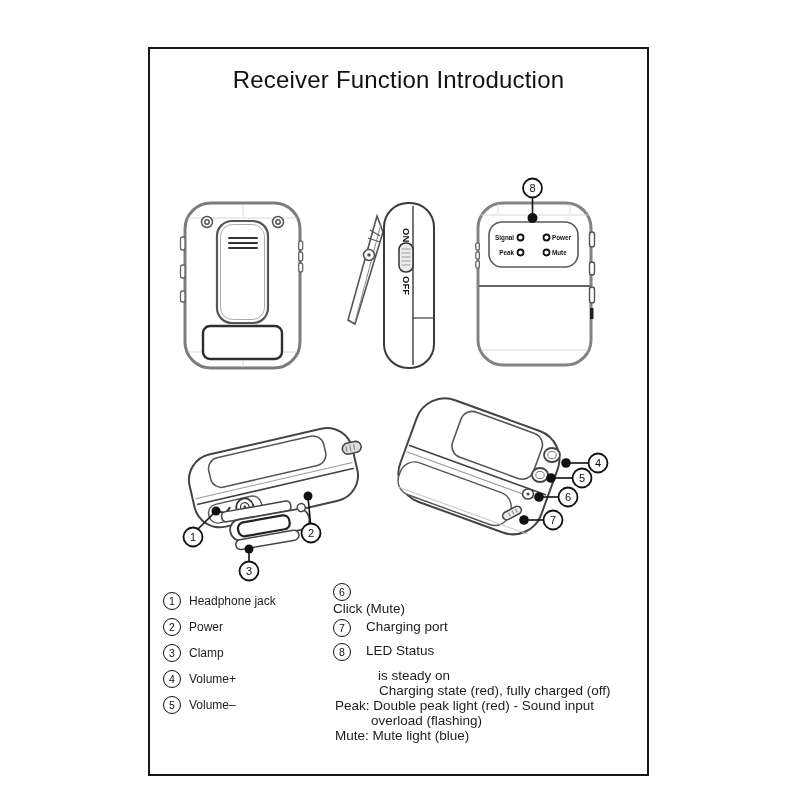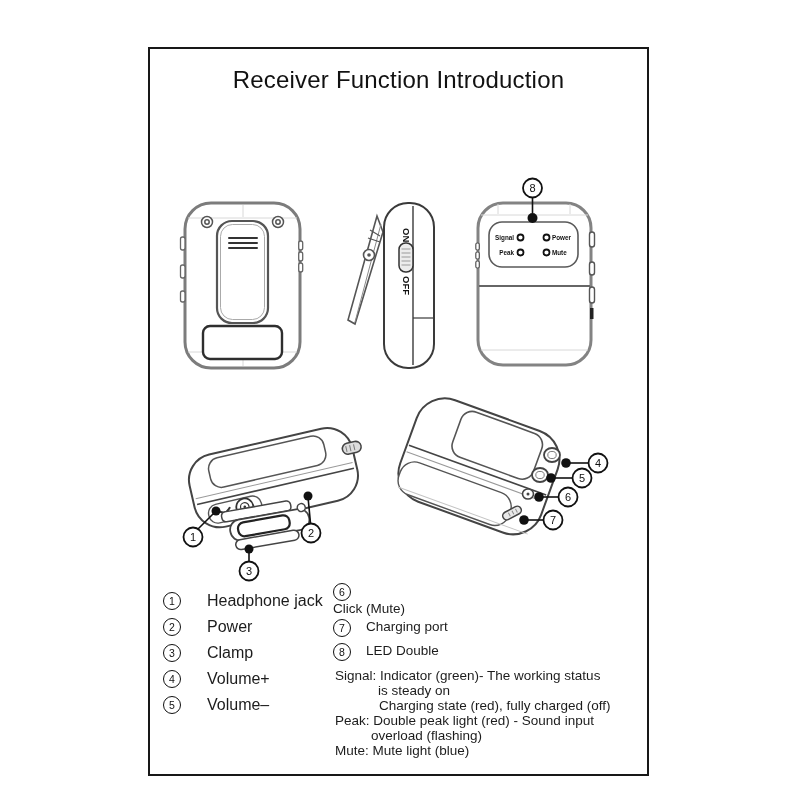--- a/index.html
+++ b/index.html
@@ -8,21 +8,21 @@
   .sheet{position:absolute;left:148px;top:47px;width:501px;height:729px;
          border:2px solid #181818;box-sizing:border-box;background:#fff;}
   .title{position:absolute;left:148px;top:66px;width:501px;text-align:center;
          font-size:24px;font-weight:normal;color:#111;letter-spacing:.2px;}
   svg.art{position:absolute;left:0;top:0;}
   
   .legend-left{position:absolute;left:163px;top:592px;}
   .lrow{display:flex;align-items:center;margin-bottom:9px;height:17px;}
   .numcirc{flex:0 0 auto;width:16px;height:16px;border:1.5px solid #111;border-radius:50%;
            font-size:10.5px;line-height:16px;text-align:center;color:#111;box-sizing:content-box;}
-  .lrow .lbl{margin-left:26px;font-size:16px;color:#1c1c1c;}
+  .lrow .lbl{margin-left:8px;font-size:12px;color:#1c1c1c;}
   .legend-right{position:absolute;left:333px;top:583px;width:318px;font-size:13.5px;color:#1c1c1c;}
   .rrow{display:flex;align-items:flex-start;}
   .rrow .numcirc{margin-top:0px;}
   .rrow .lbl{margin-left:15px;}
   .indent2{line-height:15px;}
   .mt2{margin-top:3px;}
   .mt4{margin-top:6px;}
   .status{margin-top:7px;line-height:15px;}
   .status .l1{margin-left:2px;}
   .s-ind-signal{margin-left:45px;}
@@ -243,25 +243,24 @@
     <div class="rrow">
       <span class="numcirc">6</span>
     </div>
     <div class="indent2">Click (Mute)</div>
     <div class="rrow mt2">
       <span class="numcirc">7</span>
       <span class="lbl">Charging port</span>
     </div>
     <div class="rrow mt4">
       <span class="numcirc">8</span>
-      <span class="lbl">LED Double</span>
+      <span class="lbl">LED Status</span>
     </div>
 
     <div class="status">
-      <div class="l1">Signal: Indicator (green)- The working status</div>
       <div class="s-ind-signal">is steady on</div>
       <div class="s-ind-power">Charging state (red), fully charged (off)</div>
       <div class="l1">Peak: Double peak light (red) - Sound input</div>
       <div class="s-ind-peak">overload (flashing)</div>
       <div class="l1">Mute: Mute light (blue)</div>
     </div>
   </div>
 </div>
 
 </body></html>

